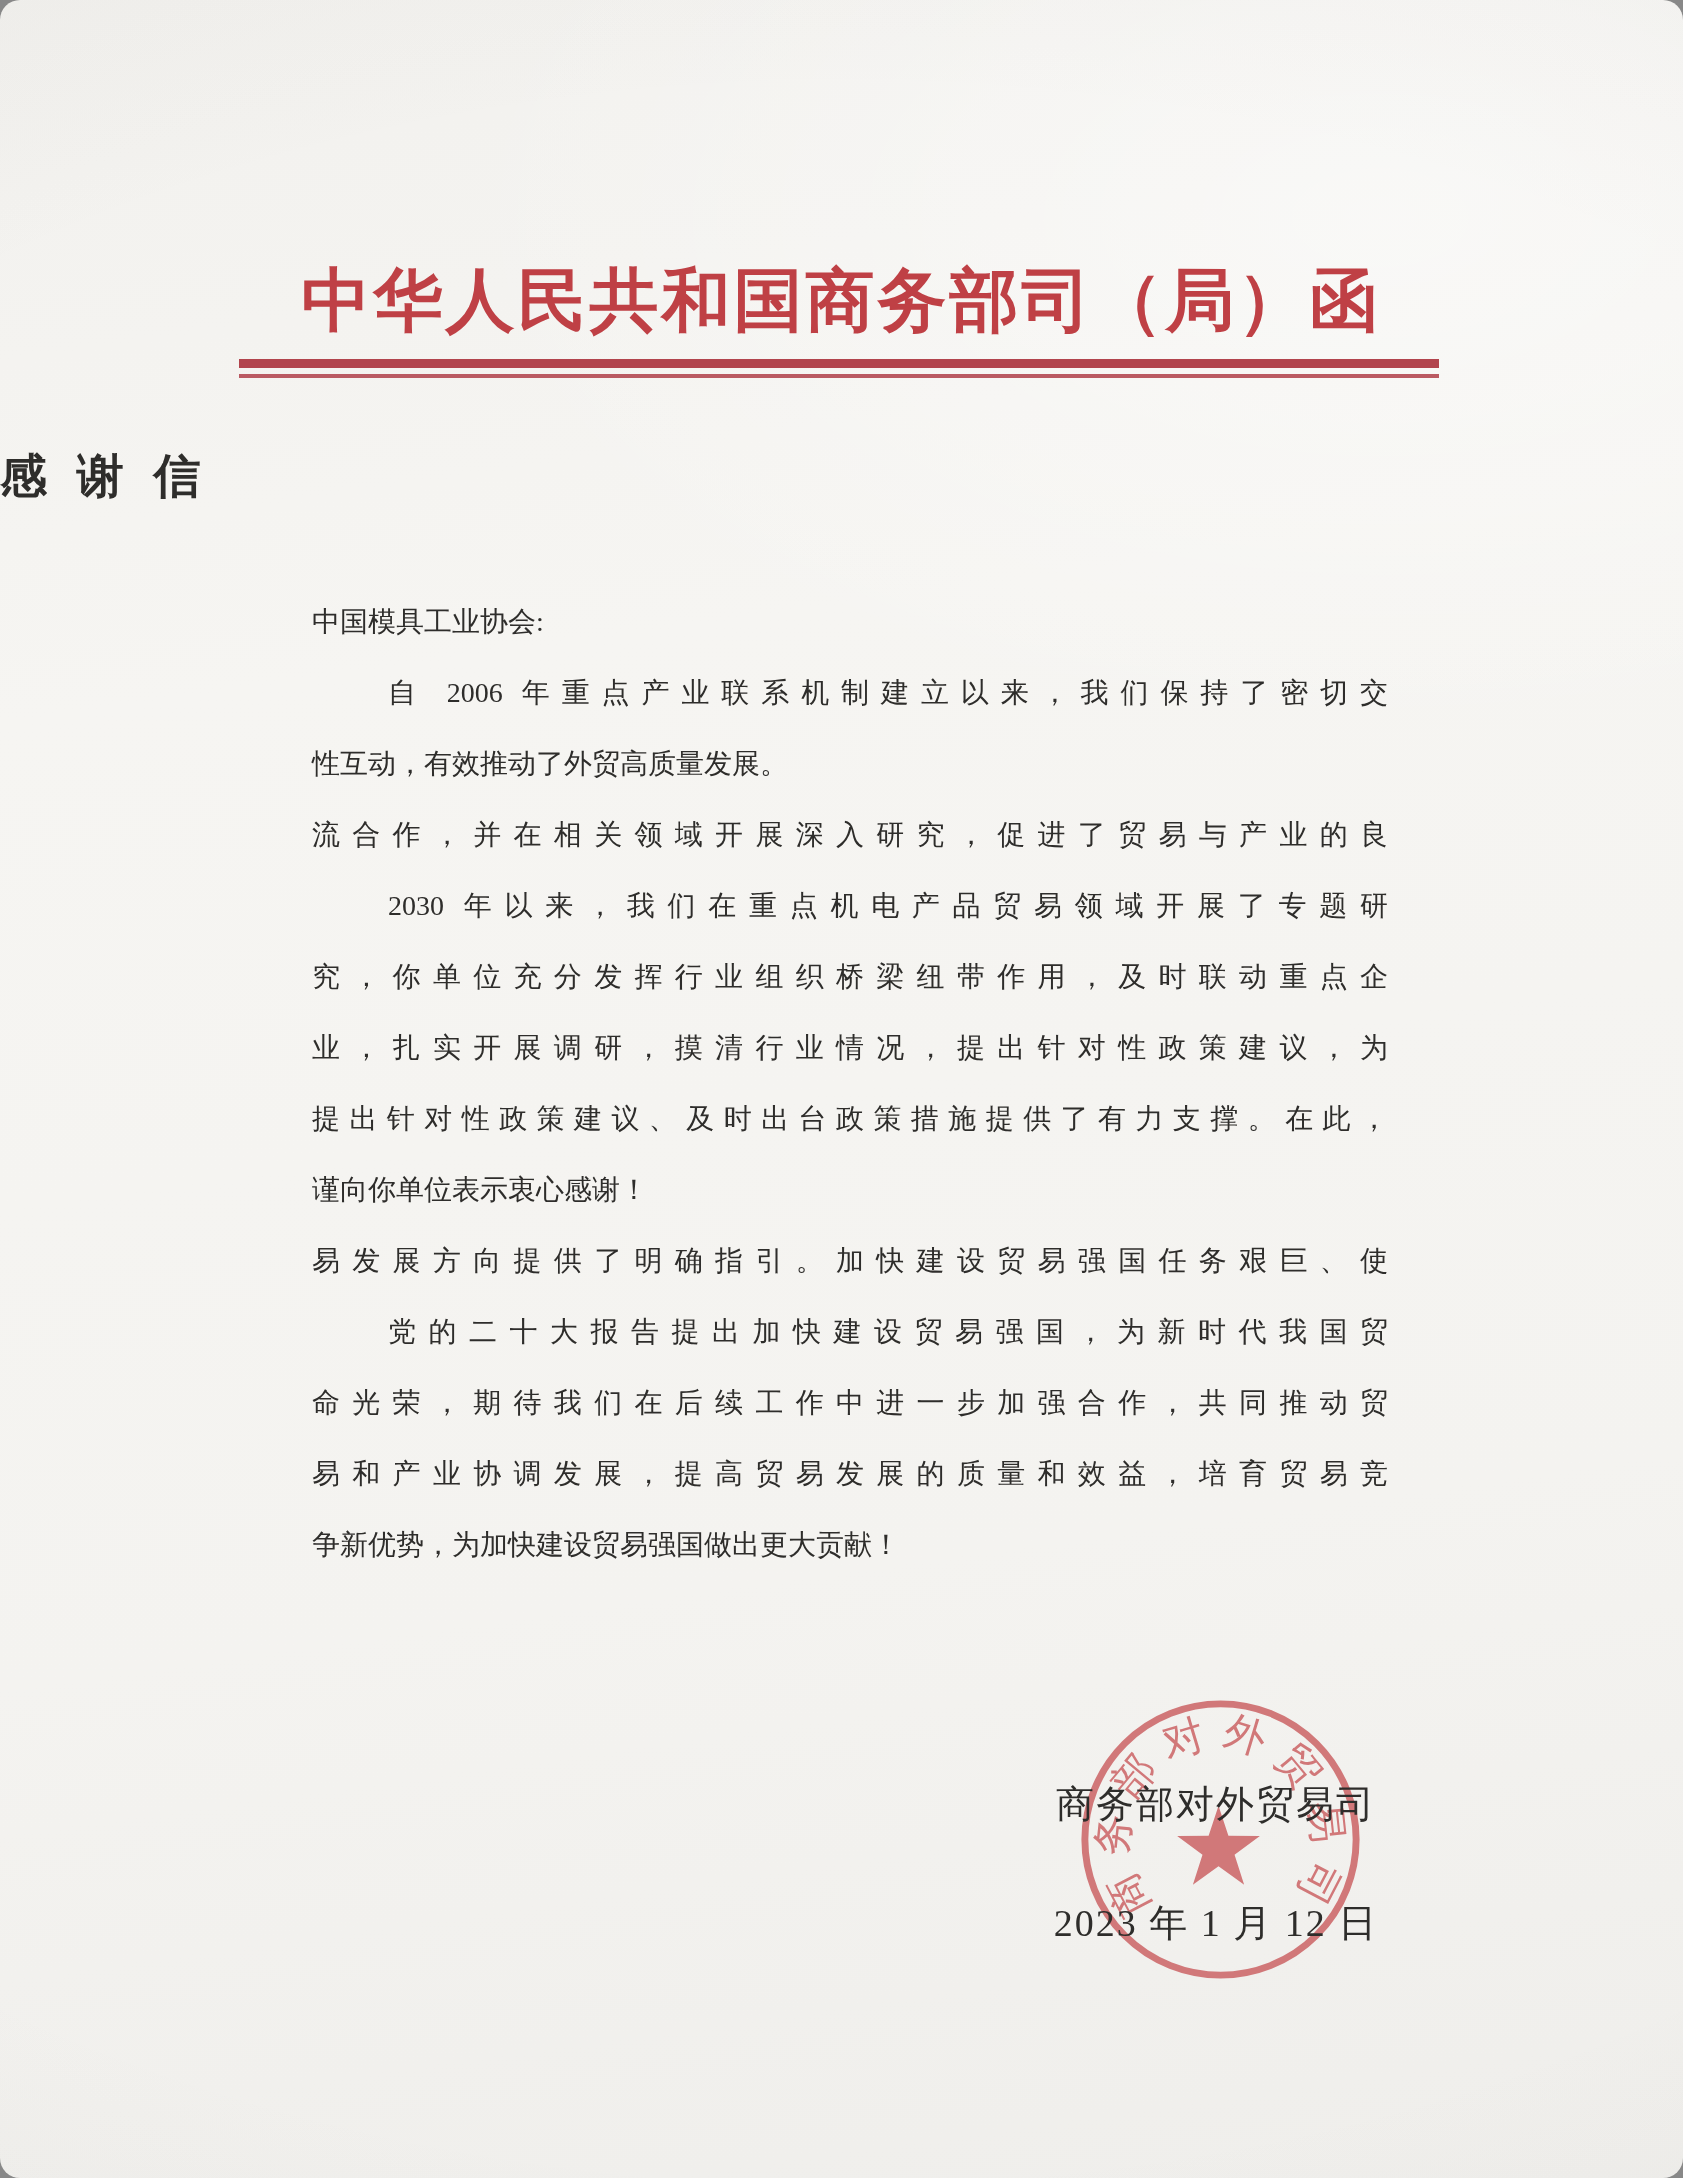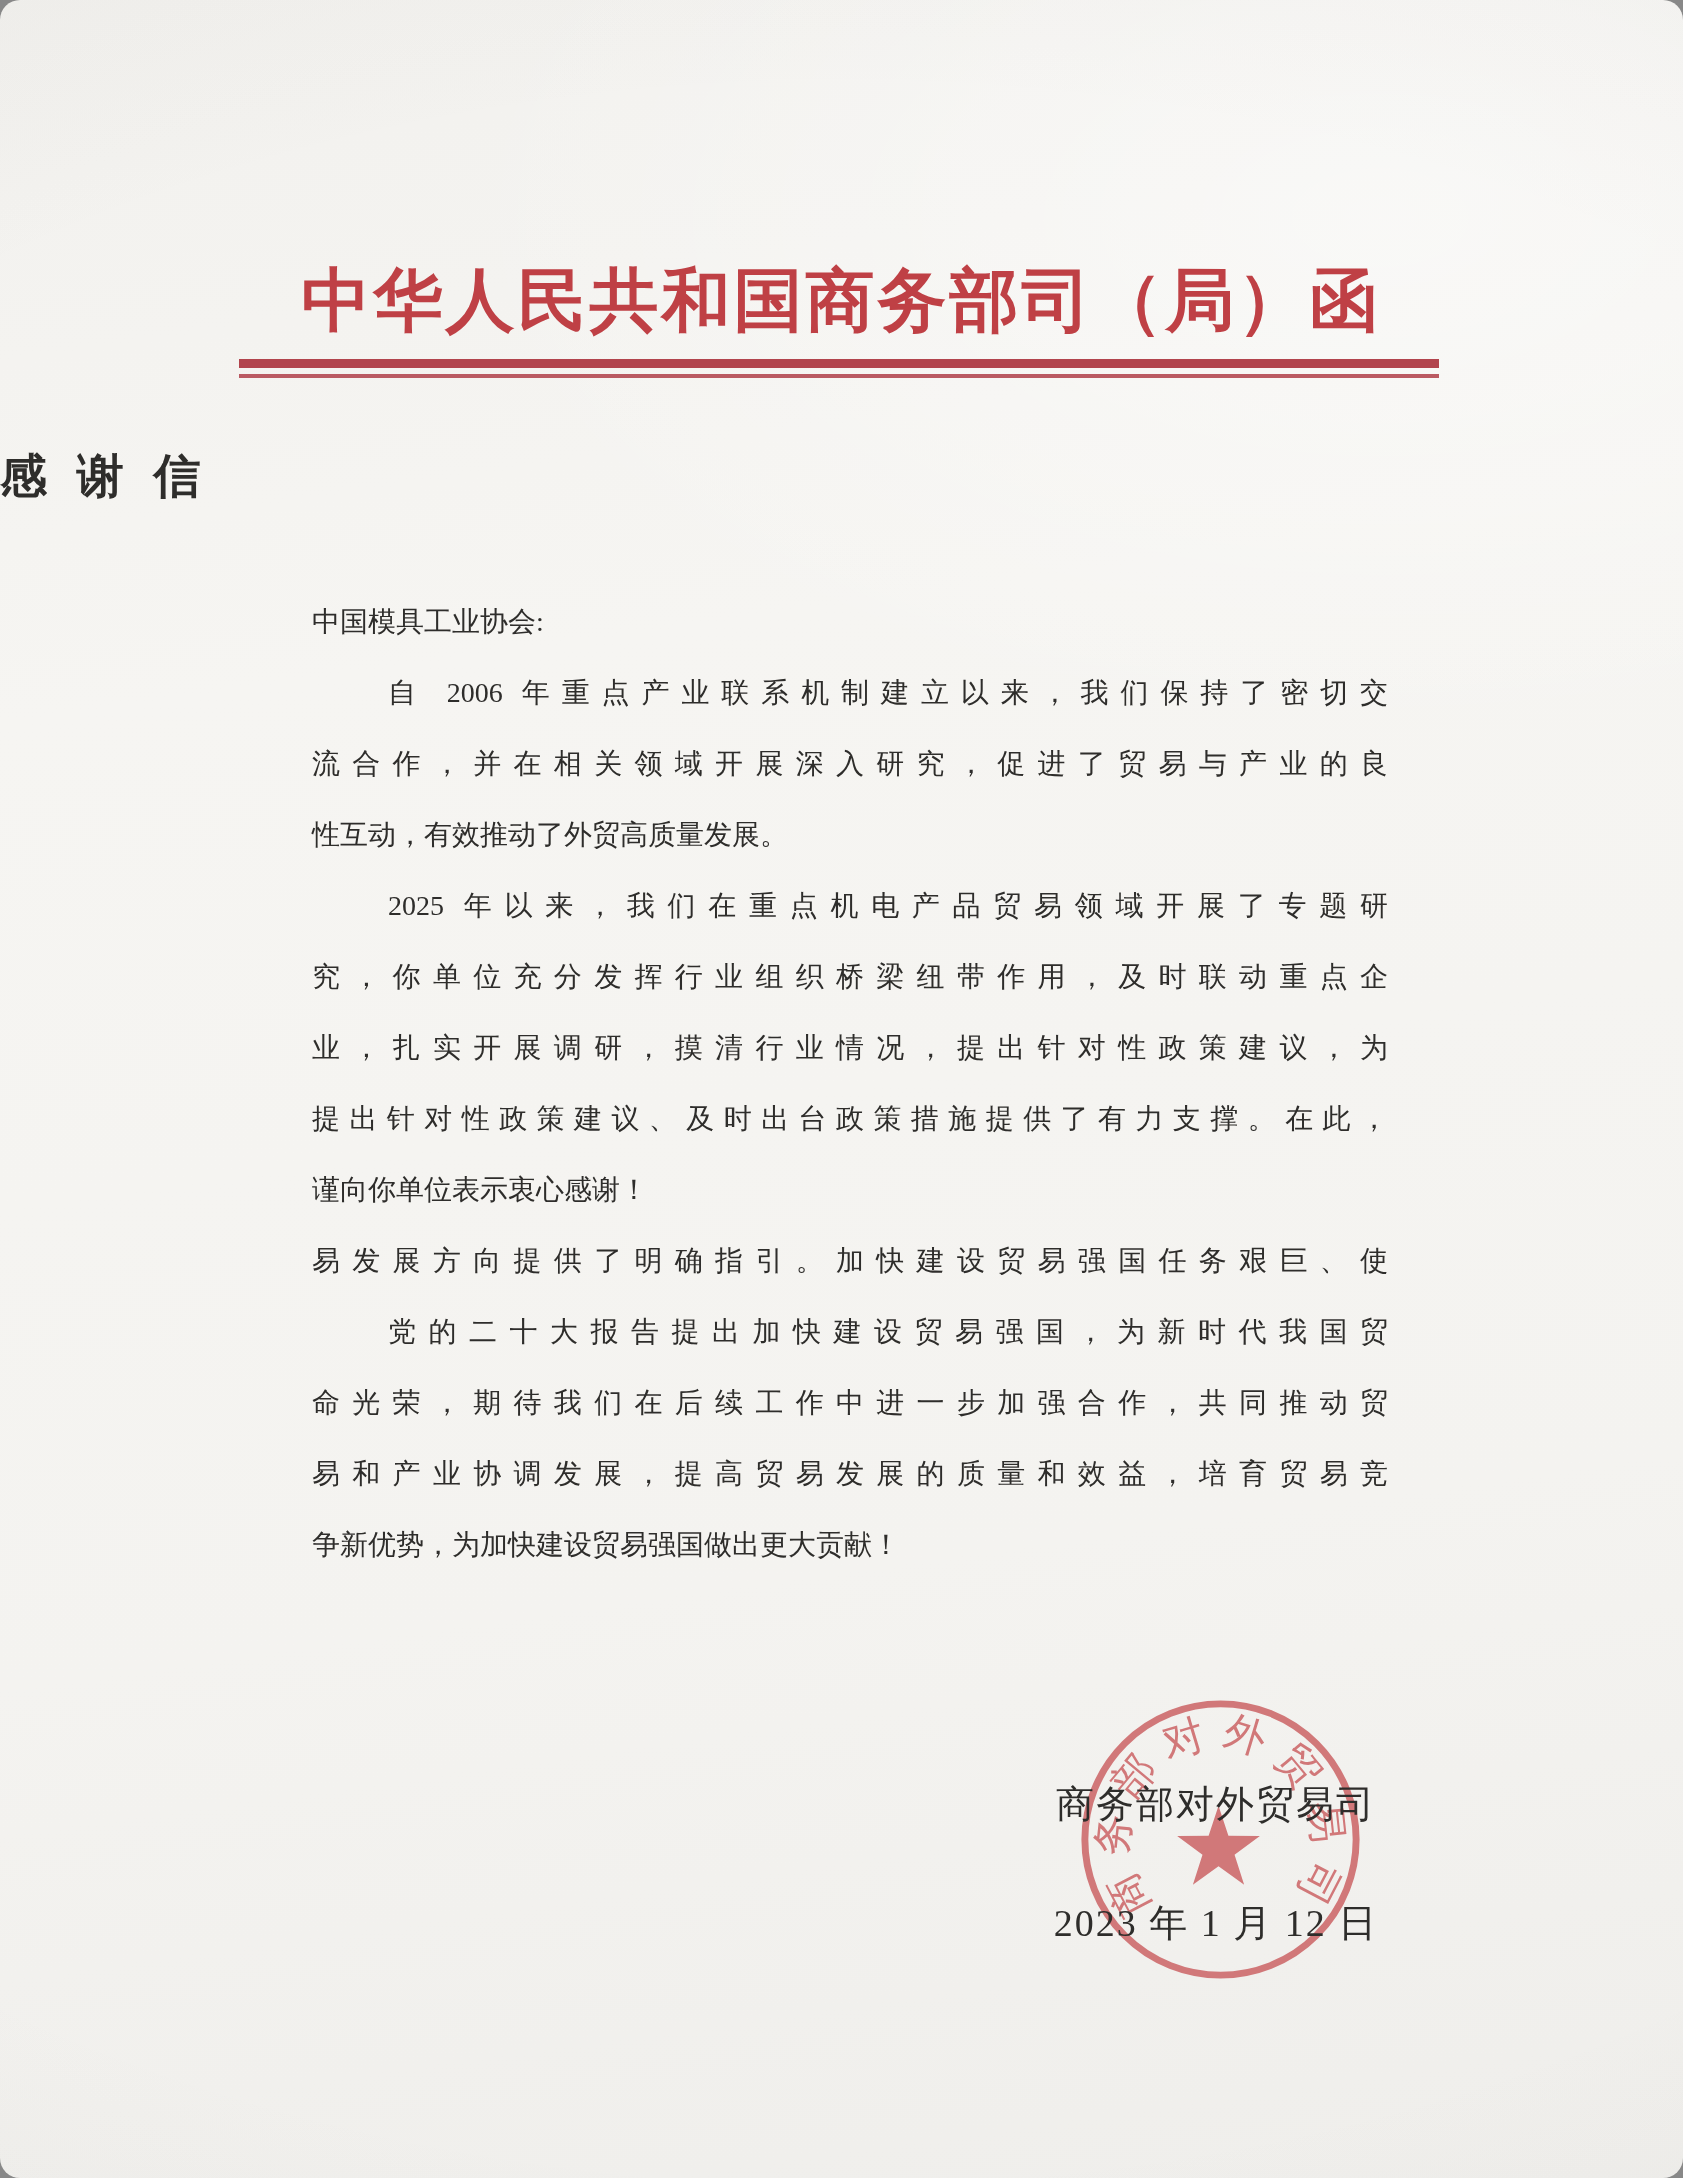--- a/index.html
+++ b/index.html
@@ -56,23 +56,23 @@
   <div class="letterhead">中华人民共和国商务部司（局）函</div>
 
   <div class="rule thick"></div>
   <div class="rule thin"></div>
 
   <div class="doc-title">感 谢 信</div>
 
   <div class="letter-body">
       <div class="bline">中国模具工业协会:</div>
       <div class="bline indent fill">自 2006 年重点产业联系机制建立以来，我们保持了密切交</div>
+      <div class="bline">性互动，有效推动了外贸高质量发展。</div>
       <div class="bline fill">流合作，并在相关领域开展深入研究，促进了贸易与产业的良</div>
-      <div class="bline">性互动，有效推动了外贸高质量发展。</div>
-      <div class="bline indent fill">2025 年以来，我们在重点机电产品贸易领域开展了专题研</div>
+      <div class="bline indent fill">2030 年以来，我们在重点机电产品贸易领域开展了专题研</div>
       <div class="bline fill">究，你单位充分发挥行业组织桥梁纽带作用，及时联动重点企</div>
       <div class="bline fill">业，扎实开展调研，摸清行业情况，提出针对性政策建议，为</div>
       <div class="bline fill">提出针对性政策建议、及时出台政策措施提供了有力支撑。在此，</div>
       <div class="bline">谨向你单位表示衷心感谢！</div>
       <div class="bline fill">易发展方向提供了明确指引。加快建设贸易强国任务艰巨、使</div>
       <div class="bline indent fill">党的二十大报告提出加快建设贸易强国，为新时代我国贸</div>
       <div class="bline fill">命光荣，期待我们在后续工作中进一步加强合作，共同推动贸</div>
       <div class="bline fill">易和产业协调发展，提高贸易发展的质量和效益，培育贸易竞</div>
       <div class="bline">争新优势，为加快建设贸易强国做出更大贡献！</div>
     </div>

